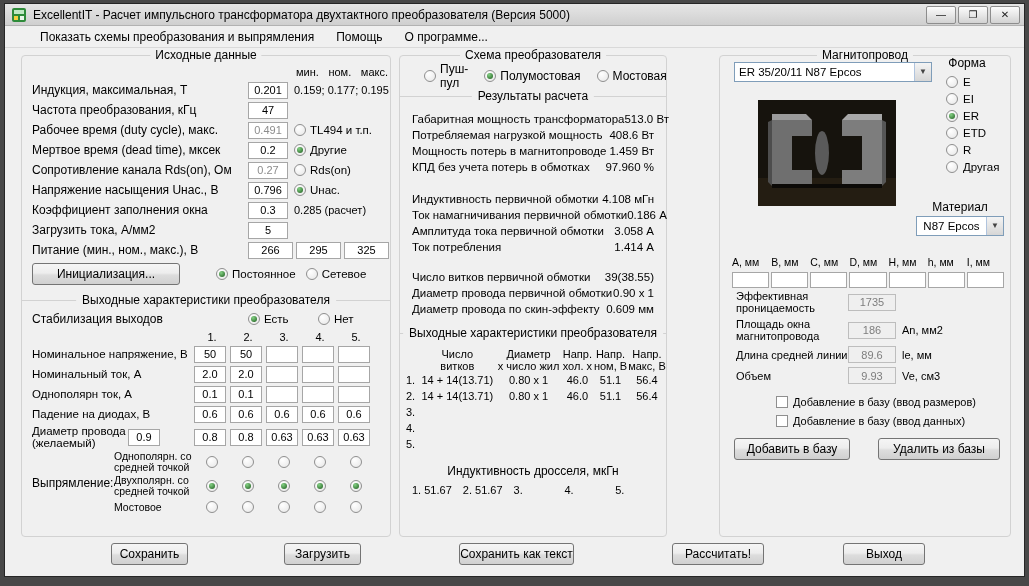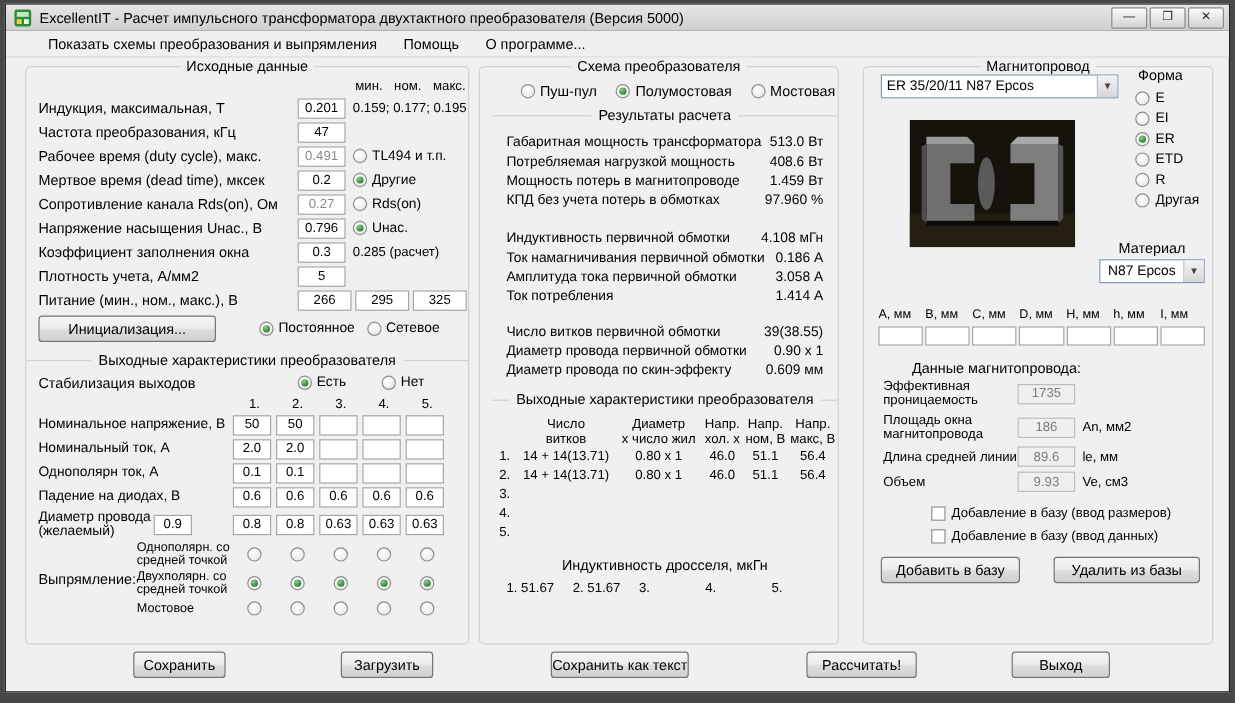--- a/index.html
+++ b/index.html
@@ -177,21 +177,21 @@
           <span class="radio on"></span>
           <span>Uнас.</span>
         </span>
       </div>
       <div class="lrow">
         <span class="lab">Коэффициент заполнения окна</span>
         <input class="field" value="0.3" style="">
         <span class="tail">0.285 (расчет)</span>
       </div>
       <div class="lrow">
-        <span class="lab">Плотность учета, А/мм2</span>
+        <span class="lab">Загрузить тока, А/мм2</span>
         <input class="field" value="5" style="">
         <span class="tail"></span>
       </div>
       <div class="lrow">
         <span class="lab">Питание (мин., ном., макс.), В</span>
         <span class="sup">
           <input class="field" value="266" style="">
           <input class="field" value="295" style="">
           <input class="field" value="325" style="">
         </span>
@@ -329,21 +329,21 @@
                   <span class="radio"></span>
                 </span>
             <span class="rcell">
                   <span class="radio"></span>
                 </span>
           </span>
         </span>
       </div>
     </div>
 
-    <div class="gb" style="left:394px;top:7px;width:300px;height:482px;padding-left:10px;">
+    <div class="gb" style="left:394px;top:7px;width:268px;height:482px;">
       <span class="lg">Схема преобразователя</span>
 
       <div class="mp-schemes">
         <span class="opt">
           <span class="radio"></span>
           <span>Пуш-пул</span>
         </span>
         <span class="opt">
           <span class="radio on"></span>
           <span>Полумостовая</span>
@@ -550,21 +550,20 @@
       <div class="dims">
         <span class="dcell"><span class="dlab">A, мм</span><input class="field" style=""></span>
         <span class="dcell"><span class="dlab">B, мм</span><input class="field" style=""></span>
         <span class="dcell"><span class="dlab">C, мм</span><input class="field" style=""></span>
         <span class="dcell"><span class="dlab">D, мм</span><input class="field" style=""></span>
         <span class="dcell"><span class="dlab">H, мм</span><input class="field" style=""></span>
         <span class="dcell"><span class="dlab">h, мм</span><input class="field" style=""></span>
         <span class="dcell"><span class="dlab">I, мм</span><input class="field" style=""></span>
       </div>
 
-      <div class="rdata-title">Данные магнитопровода:</div>
 
       <div class="drow">
         <span class="dl">Эффективная проницаемость</span>
         <input class="field ro" value="1735" style="">
         <span class="du"></span>
       </div>
       <div class="drow">
         <span class="dl">Площадь окна магнитопровода</span>
         <input class="field ro" value="186" style="">
         <span class="du">Аn, мм2</span>

